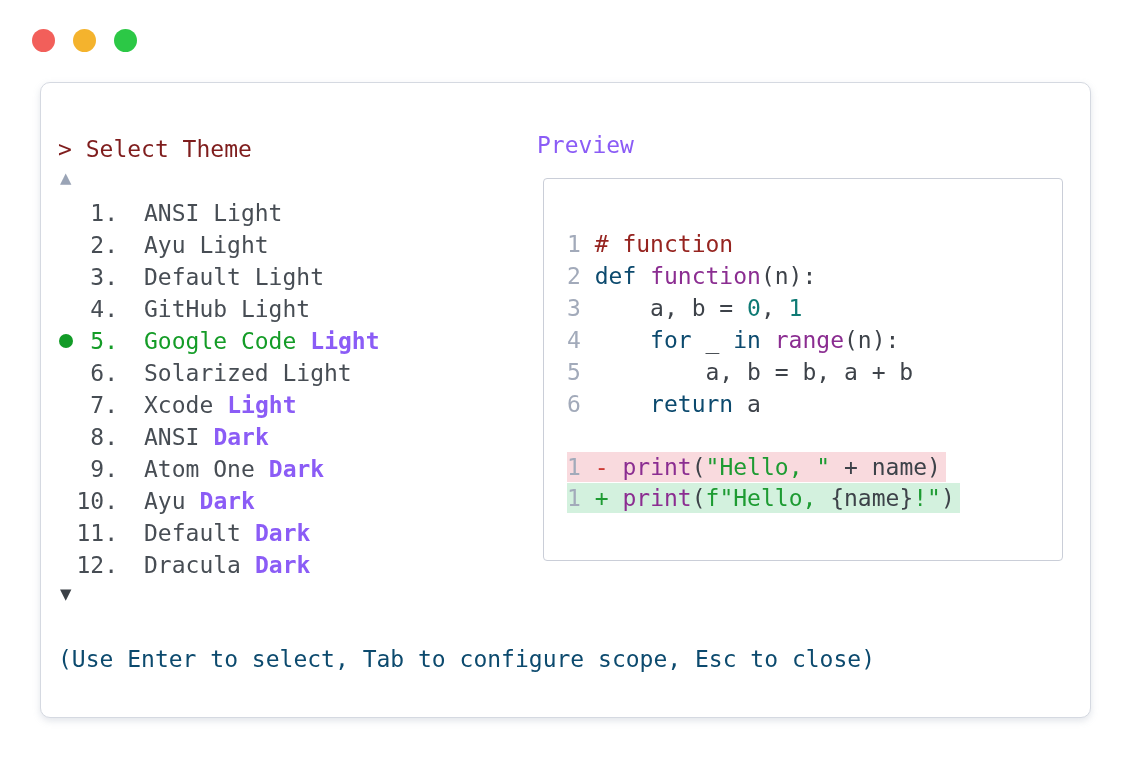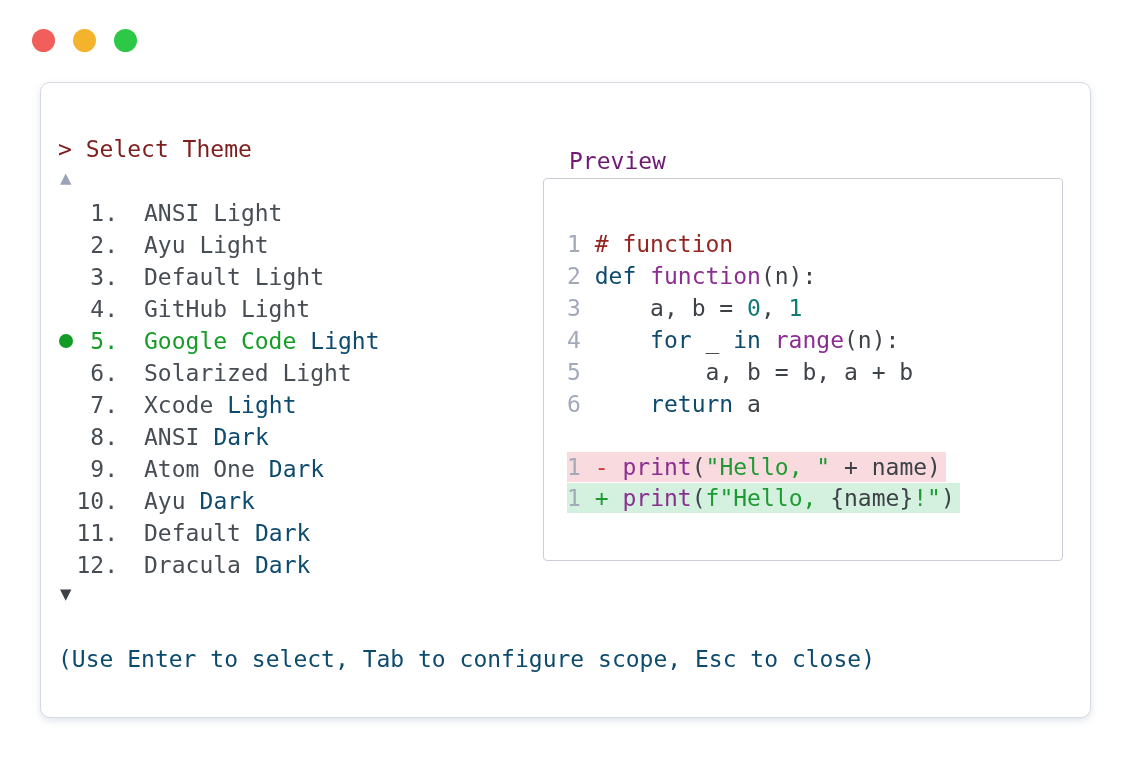--- a/index.html
+++ b/index.html
@@ -14,31 +14,31 @@
   .light.green  { background:#2cc846; }
 
   
   .panel { position:absolute; left:40px; top:82px; width:1051px; height:636px;
            background:#fff; border:1.5px solid #d5d9e1; border-radius:10px;
            box-shadow:0 3px 7px rgba(150,160,180,0.28); }
 
   .mono  { font-size:23px; line-height:32px; white-space:pre; }
 
   .prompt       { position:absolute; left:17px;  top:50px;  color:#7f1d1d; }
-  .preview-label{ position:absolute; left:496px; top:62px;  color:#701a75;margin-left:32px; }
+  .preview-label{ position:absolute; left:496px; top:46px;  color:#8b5cf6; }
 
   .scroll-up   { position:absolute; left:19px; top:78px;  font-size:19px; line-height:32px; color:#9aa4b6; cursor:pointer; }
   .scroll-down { position:absolute; left:19px; top:494px; font-size:19px; line-height:32px; color:#3b4046; cursor:pointer; }
 
   .theme-list { position:absolute; left:17px; top:114px; }
   .item   { position:relative; height:32px; line-height:32px; white-space:pre;
             font-size:23px; color:#474d54; cursor:pointer; }
   .item .num  { display:inline-block; width:60px; text-align:right; }
   .item .name { margin-left:26px; }
-  .item .suffix { margin-left:14px; color:#0c4a6e; }
+  .item .suffix { margin-left:14px; color:#8b5cf6;font-weight:bold; }
   .item .marker { display:none; }
   .item.selected .num, .item.selected .name { color:#149c27; }
   .item.selected .marker { display:block; position:absolute; left:1px; top:9px;
             width:14px; height:14px; border-radius:50%; background:#129b27; }
 
   
   .preview-box { position:absolute; left:502px; top:95px; width:520px; height:383px;
                  background:#fff; border:1.5px solid #caced8; border-radius:4px; }
   .code-area { padding-top:49px; }
   .codeline  { height:32px; line-height:32px; padding-left:23px;

